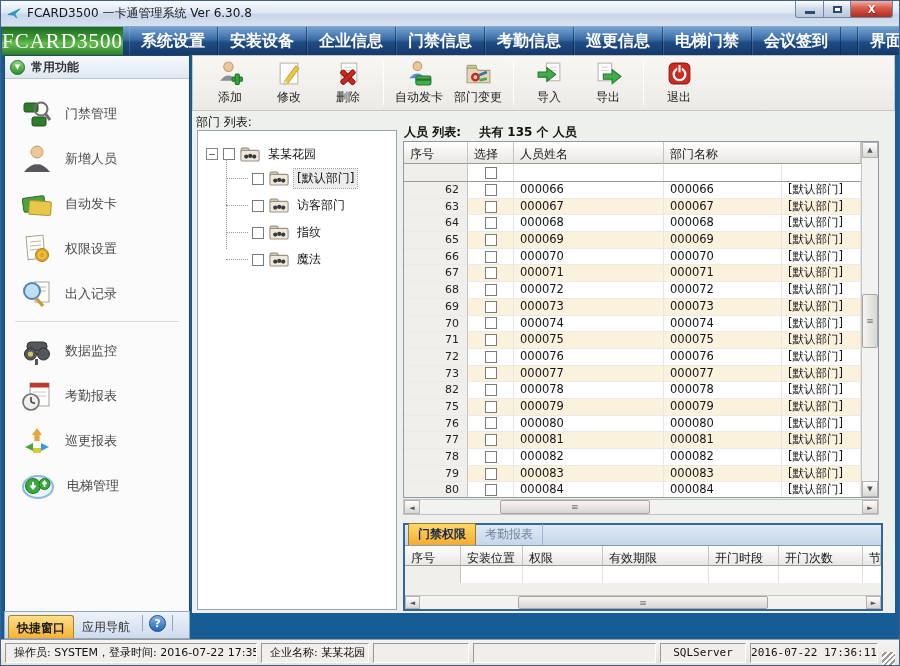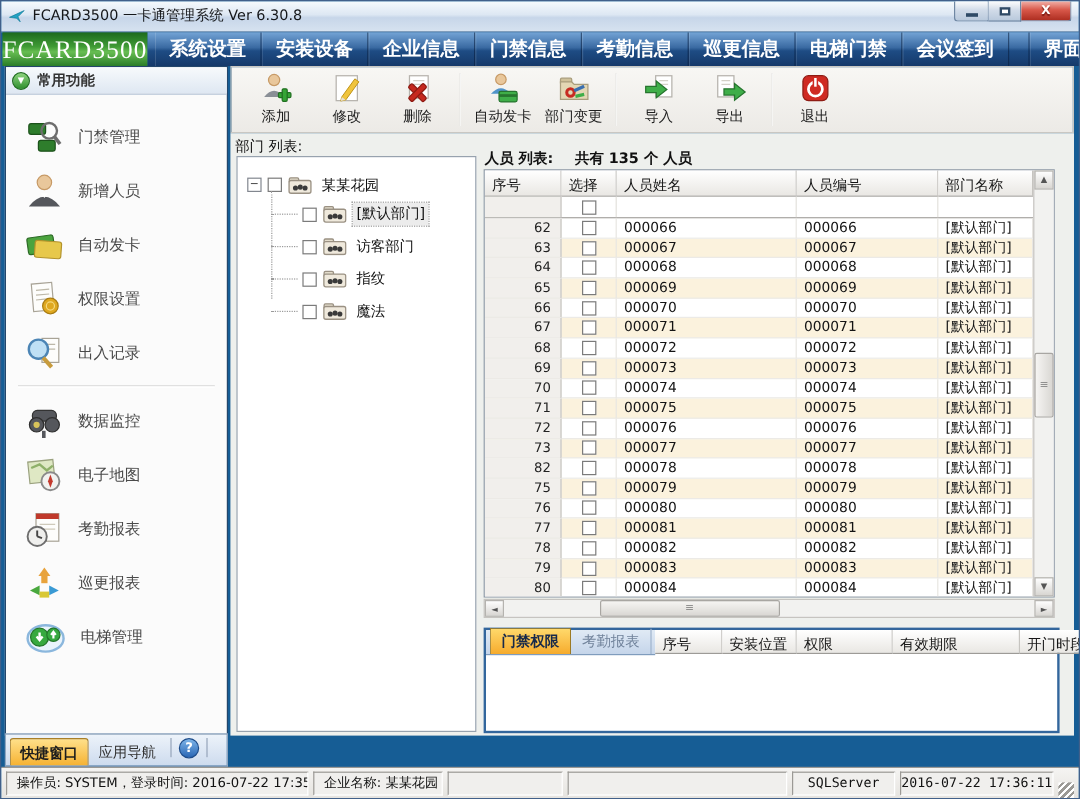--- a/index.html
+++ b/index.html
@@ -123,21 +123,21 @@
   .hscroll .sarr { width:16px; height:100%; line-height:14px; flex:none; }
   .htrack { flex:1; position:relative; }
   .hthumb { position:absolute; top:0; bottom:0; background:linear-gradient(180deg,#f6f5f3,#d9d7d3);
     border:1px solid #a8a6a2; border-radius:2px; color:#777; font-size:9px;
     display:flex; align-items:center; justify-content:center; }
   .hs1 { left:211px; top:388px; width:476px; }
   .hs1 .hthumb { left:18%; width:34%; }
 
   
   .bpanel { position:absolute; left:211px; top:412px; width:480px; height:88px;
-    border:2px solid #33669c; background:#fff; display:flex; flex-direction:row; }
+    border:2px solid #33669c; background:#fff; display:flex; flex-direction:column; }
   .btabs { height:21px; flex:none; display:flex; align-items:flex-end; padding:1px 3px 0;
     background:linear-gradient(180deg,#e0eaf5,#c5d5ea); border-bottom:1px solid #7f9cbd; }
   .btab { font-size:12px; padding:2px 9px; white-space:nowrap; }
   .btab.active { background:linear-gradient(180deg,#ffd96b,#f6ab2d); border:1px solid #9c7a24; border-bottom:none;
     border-radius:2px 2px 0 0; font-weight:bold; color:#17294a; }
   .btab.idle { color:#71839b; border-right:1px solid #9fb4cc; }
   .bhead { display:flex; height:20px; flex:none; }
   .b1{width:56px;flex:none;} .b2{width:62px;flex:none;} .b3{width:80px;flex:none;}
   .b4{width:106px;flex:none;} .b5{width:70px;flex:none;} .b6{width:84px;flex:none;} .b7{flex:1;}
   .bempty { display:flex; height:17px; flex:none; background:#fff; }
@@ -256,29 +256,20 @@
           <rect x="6" y="7" width="20" height="9" rx="4" fill="#55575c" stroke="#333"></rect>
           <circle cx="9.5" cy="19" r="6" fill="#55575c" stroke="#2e2e2e"></circle>
           <circle cx="22.5" cy="19" r="6" fill="#55575c" stroke="#2e2e2e"></circle>
           <circle cx="9.5" cy="19" r="2.6" fill="#d8c35a"></circle>
           <rect x="14" y="24" width="3" height="6" fill="#55575c"></rect>
         </svg>
         <span class="lbl">数据监控</span>
       </div>
       <div class="lp-item">
         <svg width="32" height="32" viewBox="0 0 32 32">
-          <rect x="3" y="4" width="21" height="18" fill="#dfe8c4" stroke="#9aa17e" transform="rotate(-6 13 13)"></rect>
-          <path d="M5 10 L12 7 L18 12 L23 8" stroke="#8fb06a" fill="none" stroke-width="2"></path>
-          <circle cx="21" cy="21" r="7.5" fill="#f2f2f0" stroke="#8a8a8a" stroke-width="1.6"></circle>
-          <path d="M21 15.5 L23 21 L21 26.5 L19 21 Z" fill="#c43a2e"></path>
-        </svg>
-        <span class="lbl">电子地图</span>
-      </div>
-      <div class="lp-item">
-        <svg width="32" height="32" viewBox="0 0 32 32">
           <rect x="9" y="3" width="19" height="23" fill="#fdfdfb" stroke="#a8a396"></rect>
           <rect x="9" y="3" width="19" height="4.5" fill="#c0392b"></rect>
           <line x1="12" y1="12" x2="25" y2="12" stroke="#cfcaba"></line>
             <line x1="12" y1="16" x2="25" y2="16" stroke="#cfcaba"></line>
           <circle cx="10" cy="22" r="8" fill="#efefed" stroke="#6e6e6e" stroke-width="1.6"></circle>
           <line x1="10" y1="22" x2="10" y2="17" stroke="#444" stroke-width="1.6"></line>
           <line x1="10" y1="22" x2="14" y2="23.5" stroke="#444" stroke-width="1.6"></line>
         </svg>
         <span class="lbl">考勤报表</span>
       </div>
@@ -467,21 +458,20 @@
       <span>人员 列表:</span>
       <span class="cnt">共有 135  个 人员</span>
     </div>
 
     <div class="ptable">
       <div class="pmain">
         <div class="phead">
           <div class="hcell c1">序号</div>
           <div class="hcell c2">选择</div>
           <div class="hcell c3">人员姓名</div>
-          <div class="hcell c4">人员编号</div>
           <div class="hcell c5">部门名称</div>
         </div>
         <div class="pfilter">
           <div class="fcell c1"></div>
           <div class="fcell c2">
               <span class="cbx"></span>
             </div>
           <div class="fcell c3"></div>
           <div class="fcell c4"></div>
           <div class="fcell c5" style="border-right:none"></div>

